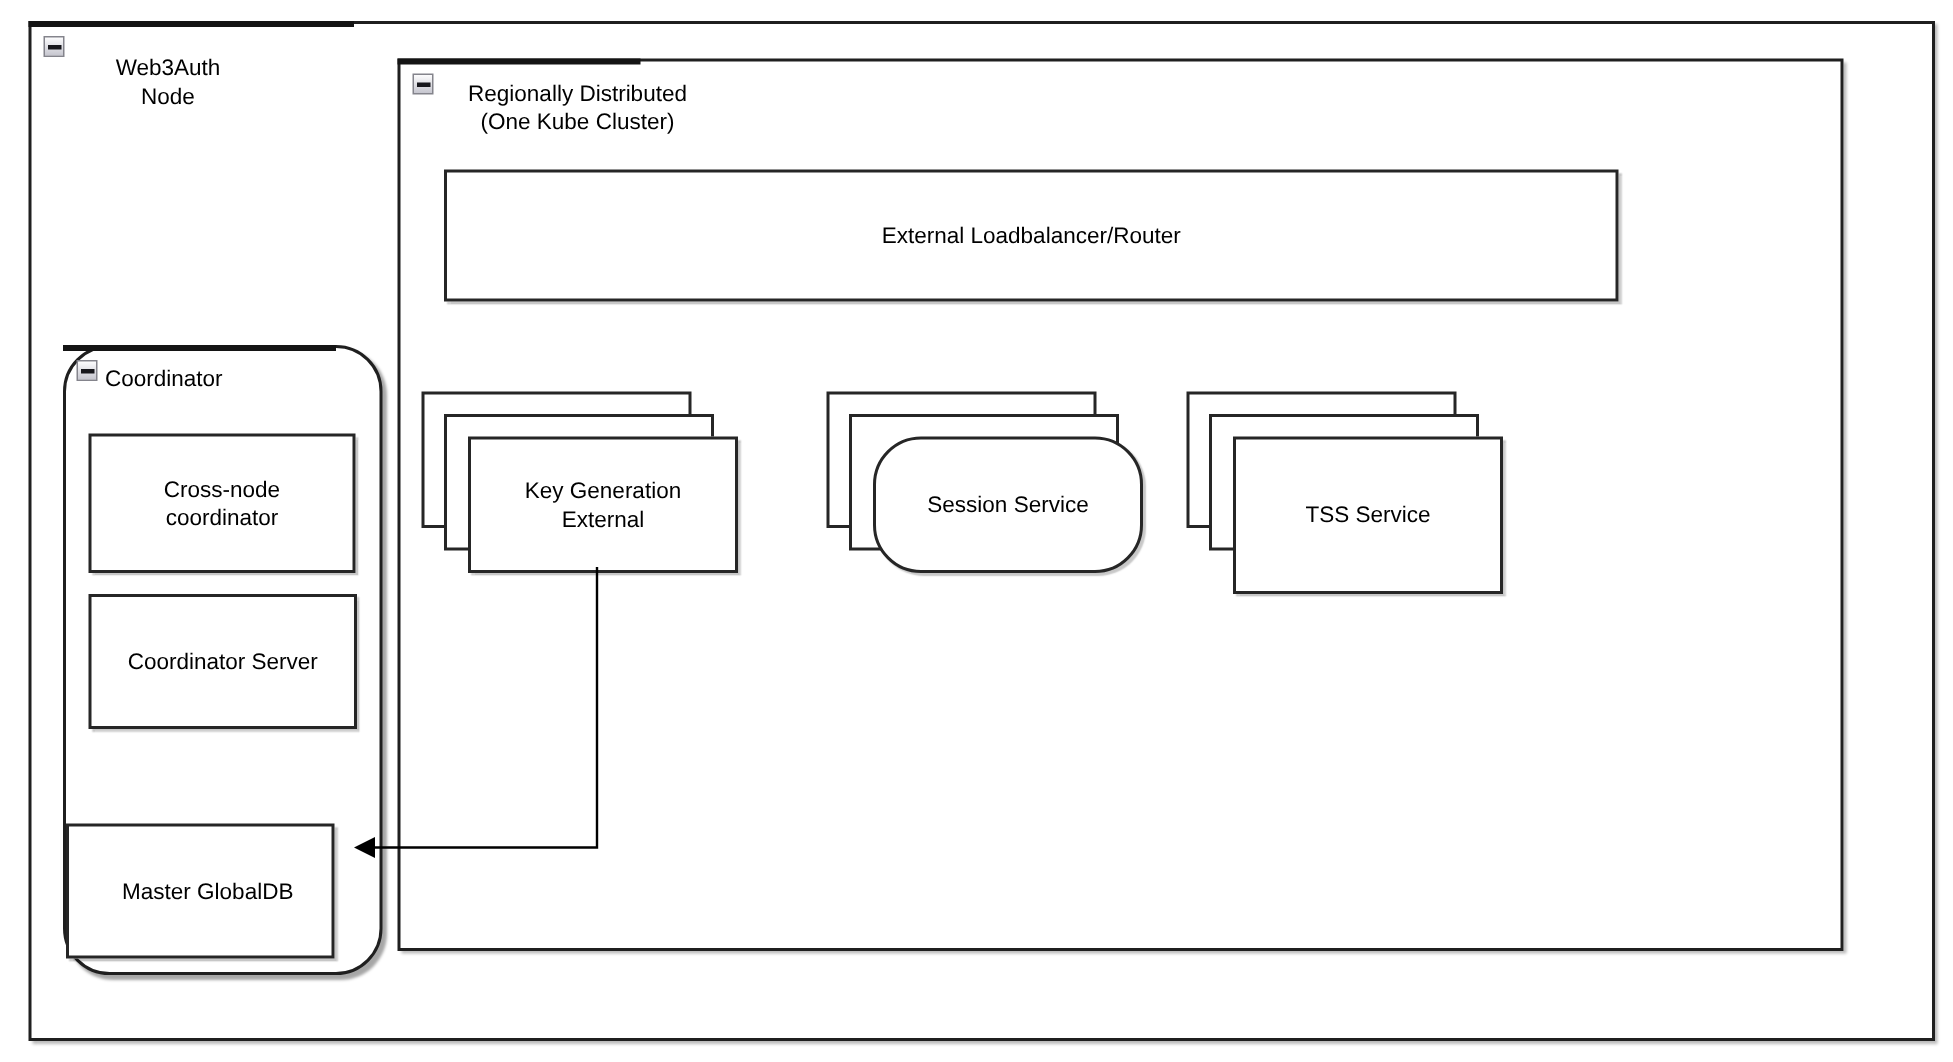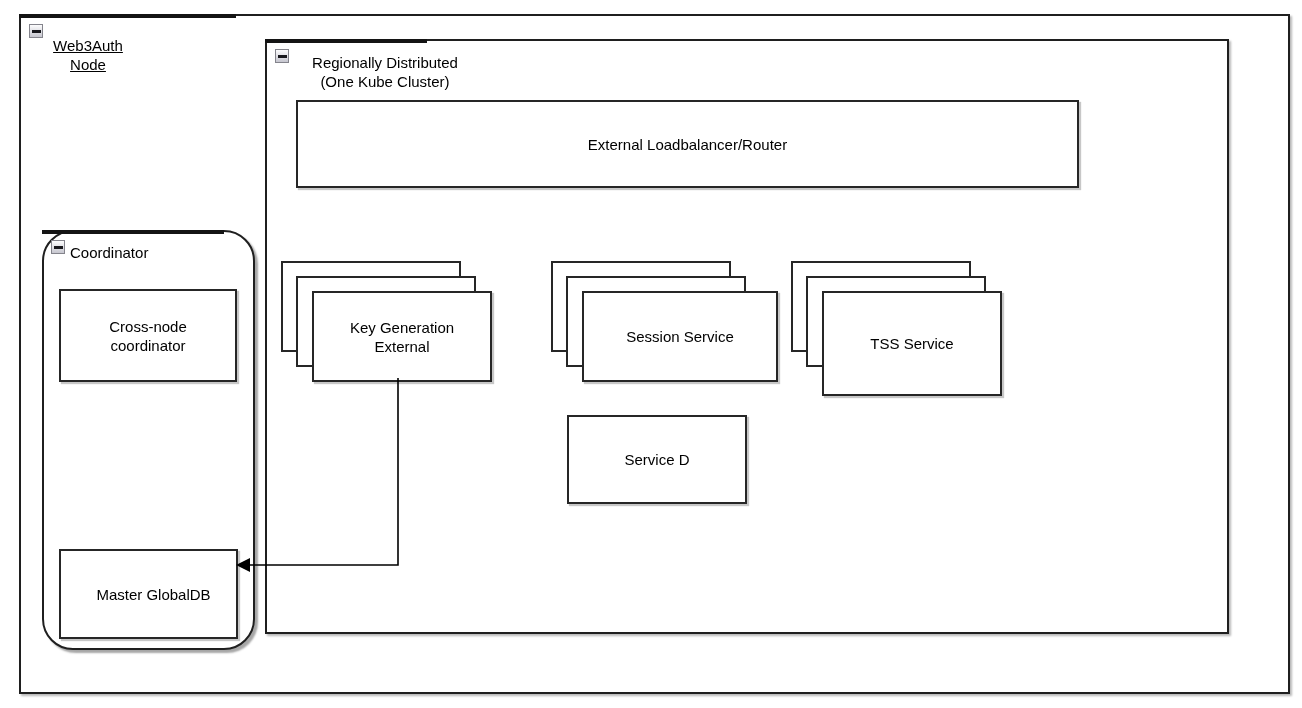--- a/index.html
+++ b/index.html
@@ -42,83 +42,83 @@
 <body>
 
 <div id="canvas">
 
   <div class="container outer" style="left:19px;top:14px;width:1271px;height:680px;">
 
     <div class="collapse-btn" style="left:8px;top:8px;">
       <div class="minus"></div>
     </div>
 
-    <div class="ctitle center" style="left:2px;top:20px;width:130px;text-decoration:underline;">
+    <div class="ctitle center" style="left:26px;top:20px;width:130px;">
       <span class="ln">Web3Auth</span>
       <span class="ln">Node</span>
     </div>
 
     <div class="container region" style="left:244px;top:23px;width:964px;height:595px;">
 
       <div class="collapse-btn" style="left:8px;top:8px;">
         <div class="minus"></div>
       </div>
 
       <div class="ctitle center" style="left:28px;top:12px;width:180px;">
         <span class="ln">Regionally Distributed</span>
         <span class="ln">(One Kube Cluster)</span>
       </div>
 
-      <div class="shape" style="left:29px;top:59px;width:783px;height:88px;">
+      <div class="shape" style="left:29px;top:72px;width:783px;height:88px;">
         <span class="ln">External Loadbalancer/Router</span>
       </div>
 
       <div class="shape stack-back z1" style="left:14px;top:220px;width:180px;height:91px;"></div>
       <div class="shape stack-back z2" style="left:29px;top:235px;width:180px;height:91px;"></div>
       <div class="shape z3" style="left:45px;top:250px;width:180px;height:91px;">
         <span class="ln">Key Generation</span>
         <span class="ln">External</span>
       </div>
 
       <div class="shape stack-back z1" style="left:284px;top:220px;width:180px;height:91px;"></div>
       <div class="shape stack-back z2" style="left:299px;top:235px;width:180px;height:91px;"></div>
-      <div class="shape z3" style="left:315px;top:250px;width:196px;height:91px;">
+      <div class="shape z3" style="left:315px;top:250px;width:180px;height:91px;border-radius:32px;">
         <span class="ln">Session Service</span>
       </div>
 
       <div class="shape stack-back z1" style="left:524px;top:220px;width:180px;height:91px;"></div>
       <div class="shape stack-back z2" style="left:539px;top:235px;width:180px;height:91px;"></div>
       <div class="shape z3" style="left:555px;top:250px;width:180px;height:105px;">
         <span class="ln">TSS Service</span>
       </div>
 
-      <div class="shape" style="left:300px;top:374px;width:180px;height:89px;">
-        <span class="ln">Service D</span>
-      </div>
 
 
     </div>
 
     <div class="container coord" style="left:21px;top:214px;width:213px;height:420px;box-shadow:3px 3px 2px rgba(0,0,0,0.35);border-radius:31px;">
 
       <div class="collapse-btn" style="left:7px;top:8px;">
         <div class="minus"></div>
       </div>
 
       <div class="ctitle" style="left:26px;top:11px;">
         <span class="ln">Coordinator</span>
       </div>
 
       <div class="shape" style="left:15px;top:57px;width:178px;height:93px;align-items:center;">
         <span class="ln">Cross-node</span>
         <span class="ln">coordinator</span>
       </div>
 
+      <div class="shape" style="left:15px;top:164px;width:179px;height:90px;">
+        <span class="ln">Coordinator Server</span>
+      </div>
 
-      <div class="shape" style="left:15px;top:317px;width:179px;height:90px;padding-left:10px;">
+      <div class="shape" style="left:0;top:317px;width:179px;height:90px;padding-left:10px;">
         <span class="ln">Master GlobalDB</span>
       </div>
 
     </div>
   </div>
 
   <svg id="connector-layer" width="1302" height="708" viewBox="0 0 1302 708">
     <polyline points="398,378 398,565 247,565" fill="none" stroke="#000000" stroke-width="1.6"></polyline>
     <polygon points="236,565 250,558 250,572" fill="#000000"></polygon>
   </svg>

